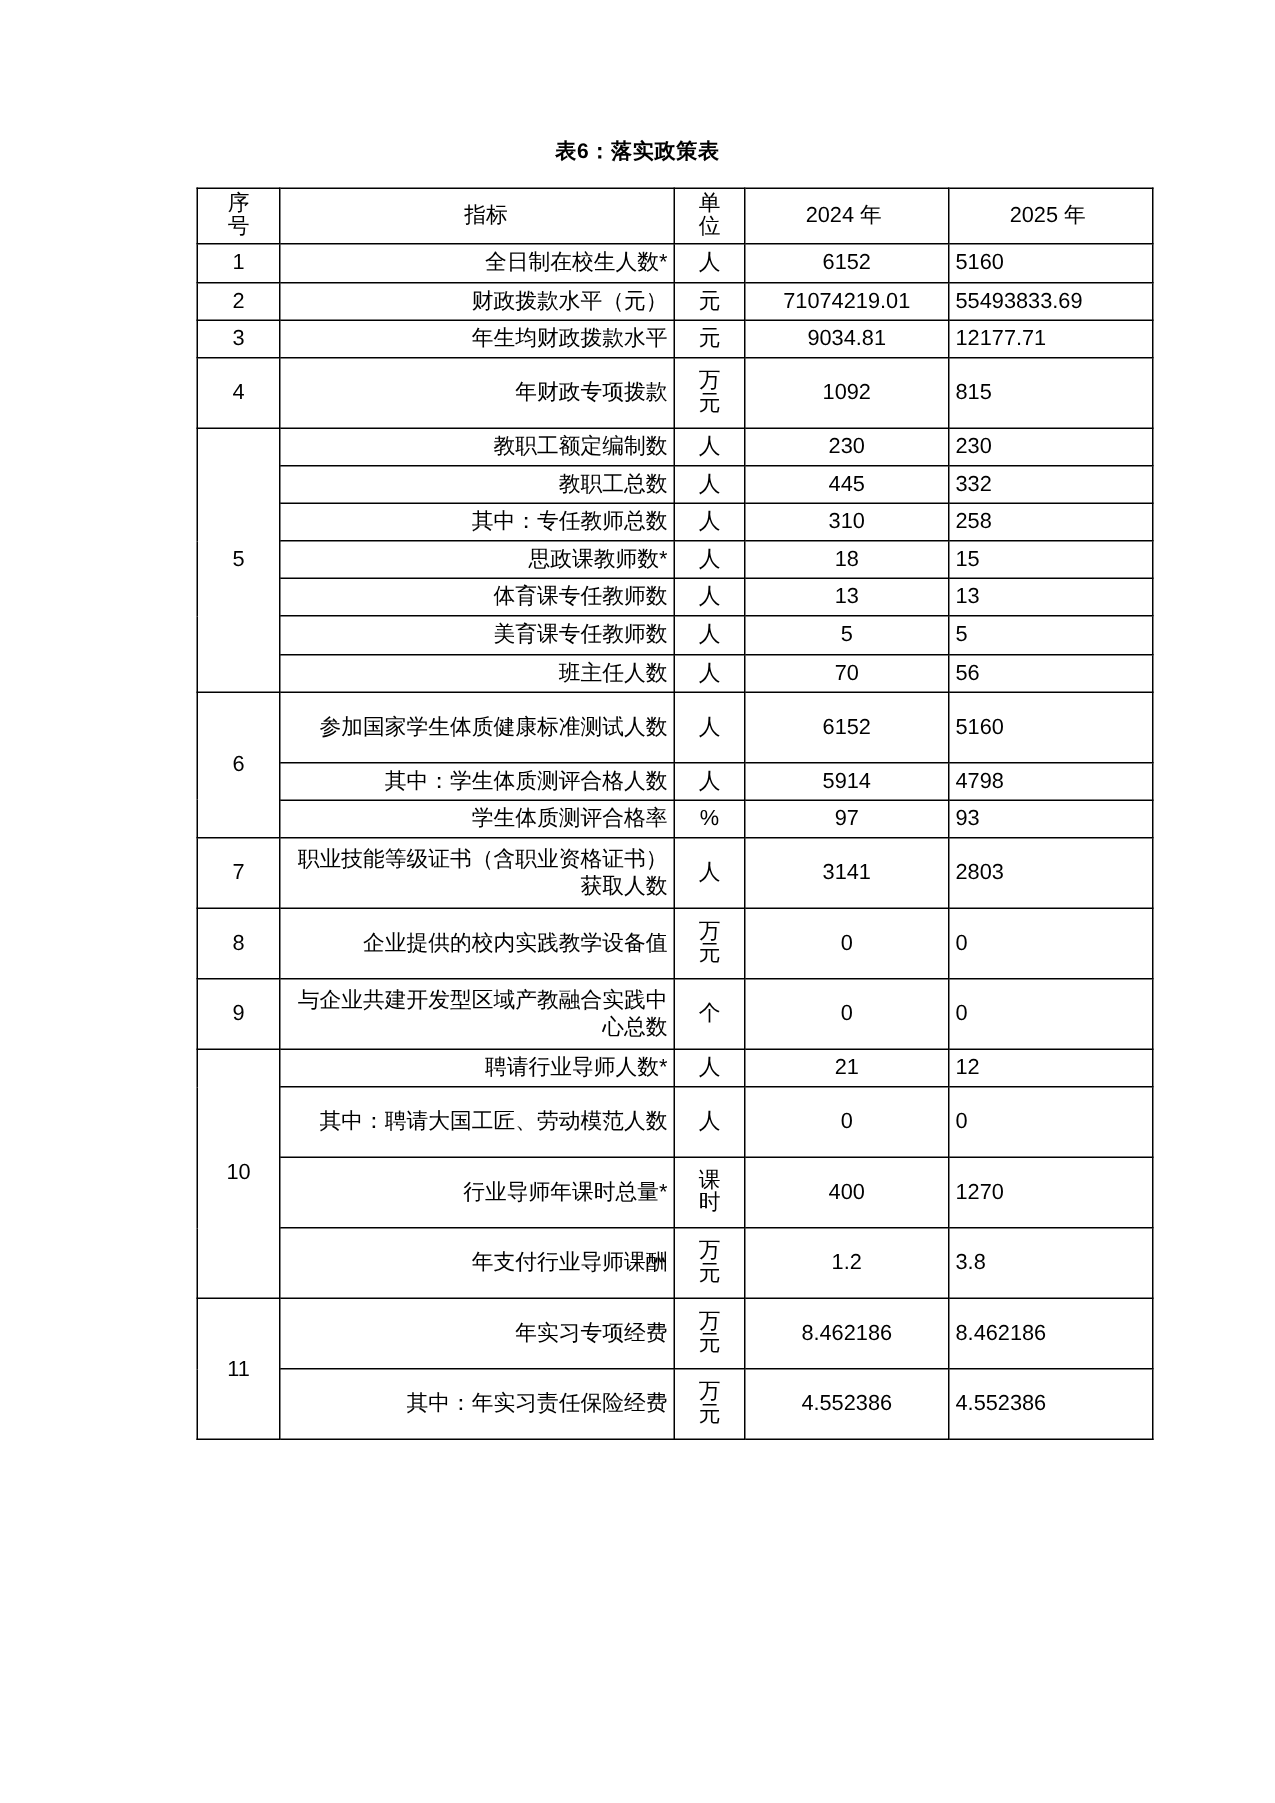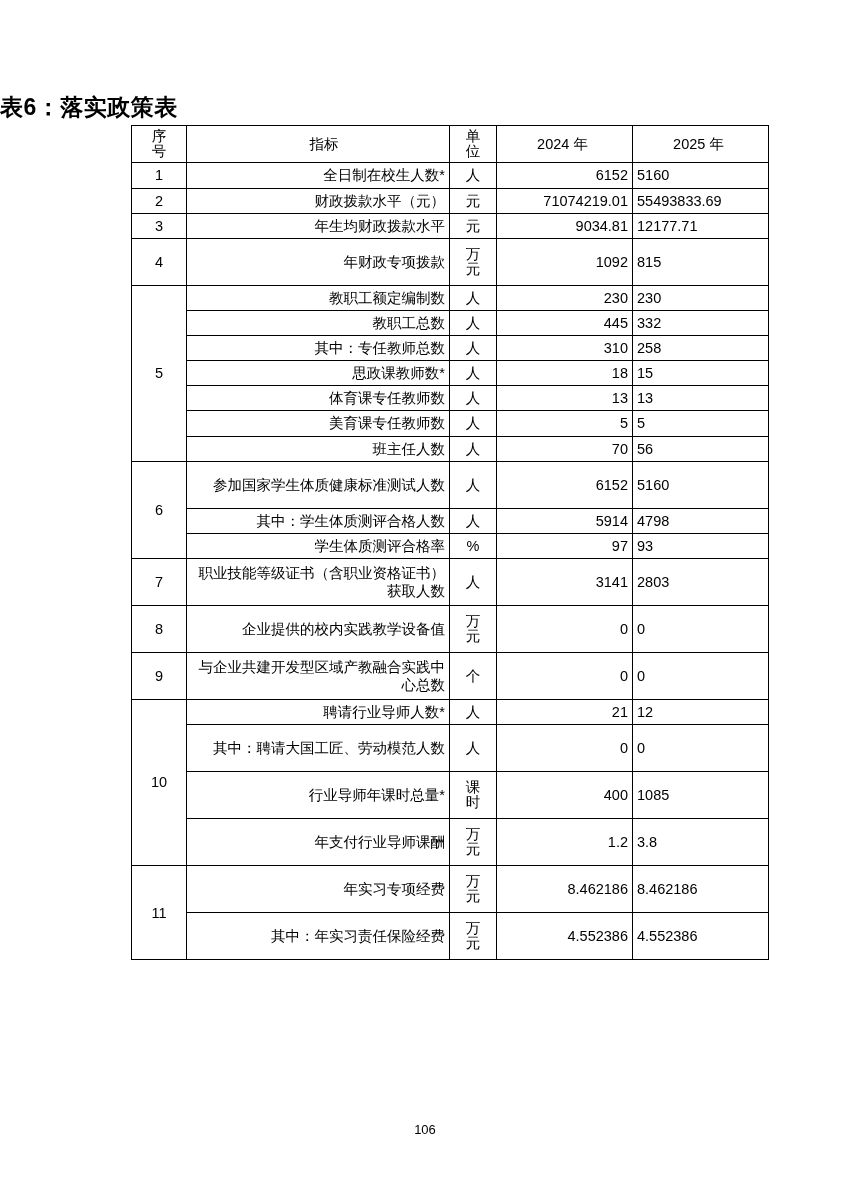--- a/index.html
+++ b/index.html
@@ -14,22 +14,22 @@
     background: #ffffff;
     font-family: "Liberation Serif", serif;
     box-sizing: border-box;
     overflow: hidden;
   }
   .doc-title {
     position: absolute;
     top: 92px;
     left: 0;
     width: 850px;
-    text-align: left;
-    font-size: 23px;
+    text-align: center;
+    font-size: 14px;
     font-weight: bold;
     font-family: "Liberation Sans", sans-serif;
     letter-spacing: 0.5px;
   }
   table.policy-table {
     position: absolute;
     top: 125px;
     left: 131px;
     width: 588px;
     border-collapse: collapse;
@@ -40,21 +40,21 @@
     font-size: 14.5px;
     font-family: "Liberation Sans", sans-serif;
     padding: 3px 4px;
     vertical-align: middle;
     line-height: 1.25;
     word-break: break-word;
   }
   .col-no    { width: 46px;  text-align: center; }
   .col-ind   { width: 242px; text-align: right; padding-left: 7px; }
   .col-unit  { width: 38px;  text-align: center; }
-  .col-y1    { width: 131px; text-align: right; padding-left: 7px; }
+  .col-y1    { width: 131px; text-align: center; padding-left: 7px; }
   .col-y2    { width: 131px; text-align: left; padding-left: 7px; margin-left: 12px; }
 
   thead td, .head-cell {
     text-align: center;
     font-size: 15px;
     padding-top: 5px;
     padding-bottom: 5px;
   }
   .head-cell.col-ind { text-align: center; padding-left: 16px; }
   .head-cell.col-y1, .head-cell.col-y2 { text-align: center; padding-left: 0; }
@@ -243,21 +243,21 @@
       </tr>
       <tr class="tall-row">
         <td class="col-ind">行业导师年课时总量*</td>
         <td class="col-unit">
           <div class="unit-stack">
             <div>课</div>
             <div>时</div>
           </div>
         </td>
         <td class="col-y1">400</td>
-        <td class="col-y2">1085</td>
+        <td class="col-y2">1270</td>
       </tr>
       <tr class="tall-row">
         <td class="col-ind">年支付行业导师课酬</td>
         <td class="col-unit">
           <div class="unit-stack">
             <div>万</div>
             <div>元</div>
           </div>
         </td>
         <td class="col-y1">1.2</td>
@@ -283,14 +283,13 @@
             <div>万</div>
             <div>元</div>
           </div>
         </td>
         <td class="col-y1">4.552386</td>
         <td class="col-y2">4.552386</td>
       </tr>
     </tbody>
   </table>
 
-  <div class="page-number">106</div>
 </div>
 
 </body></html>

